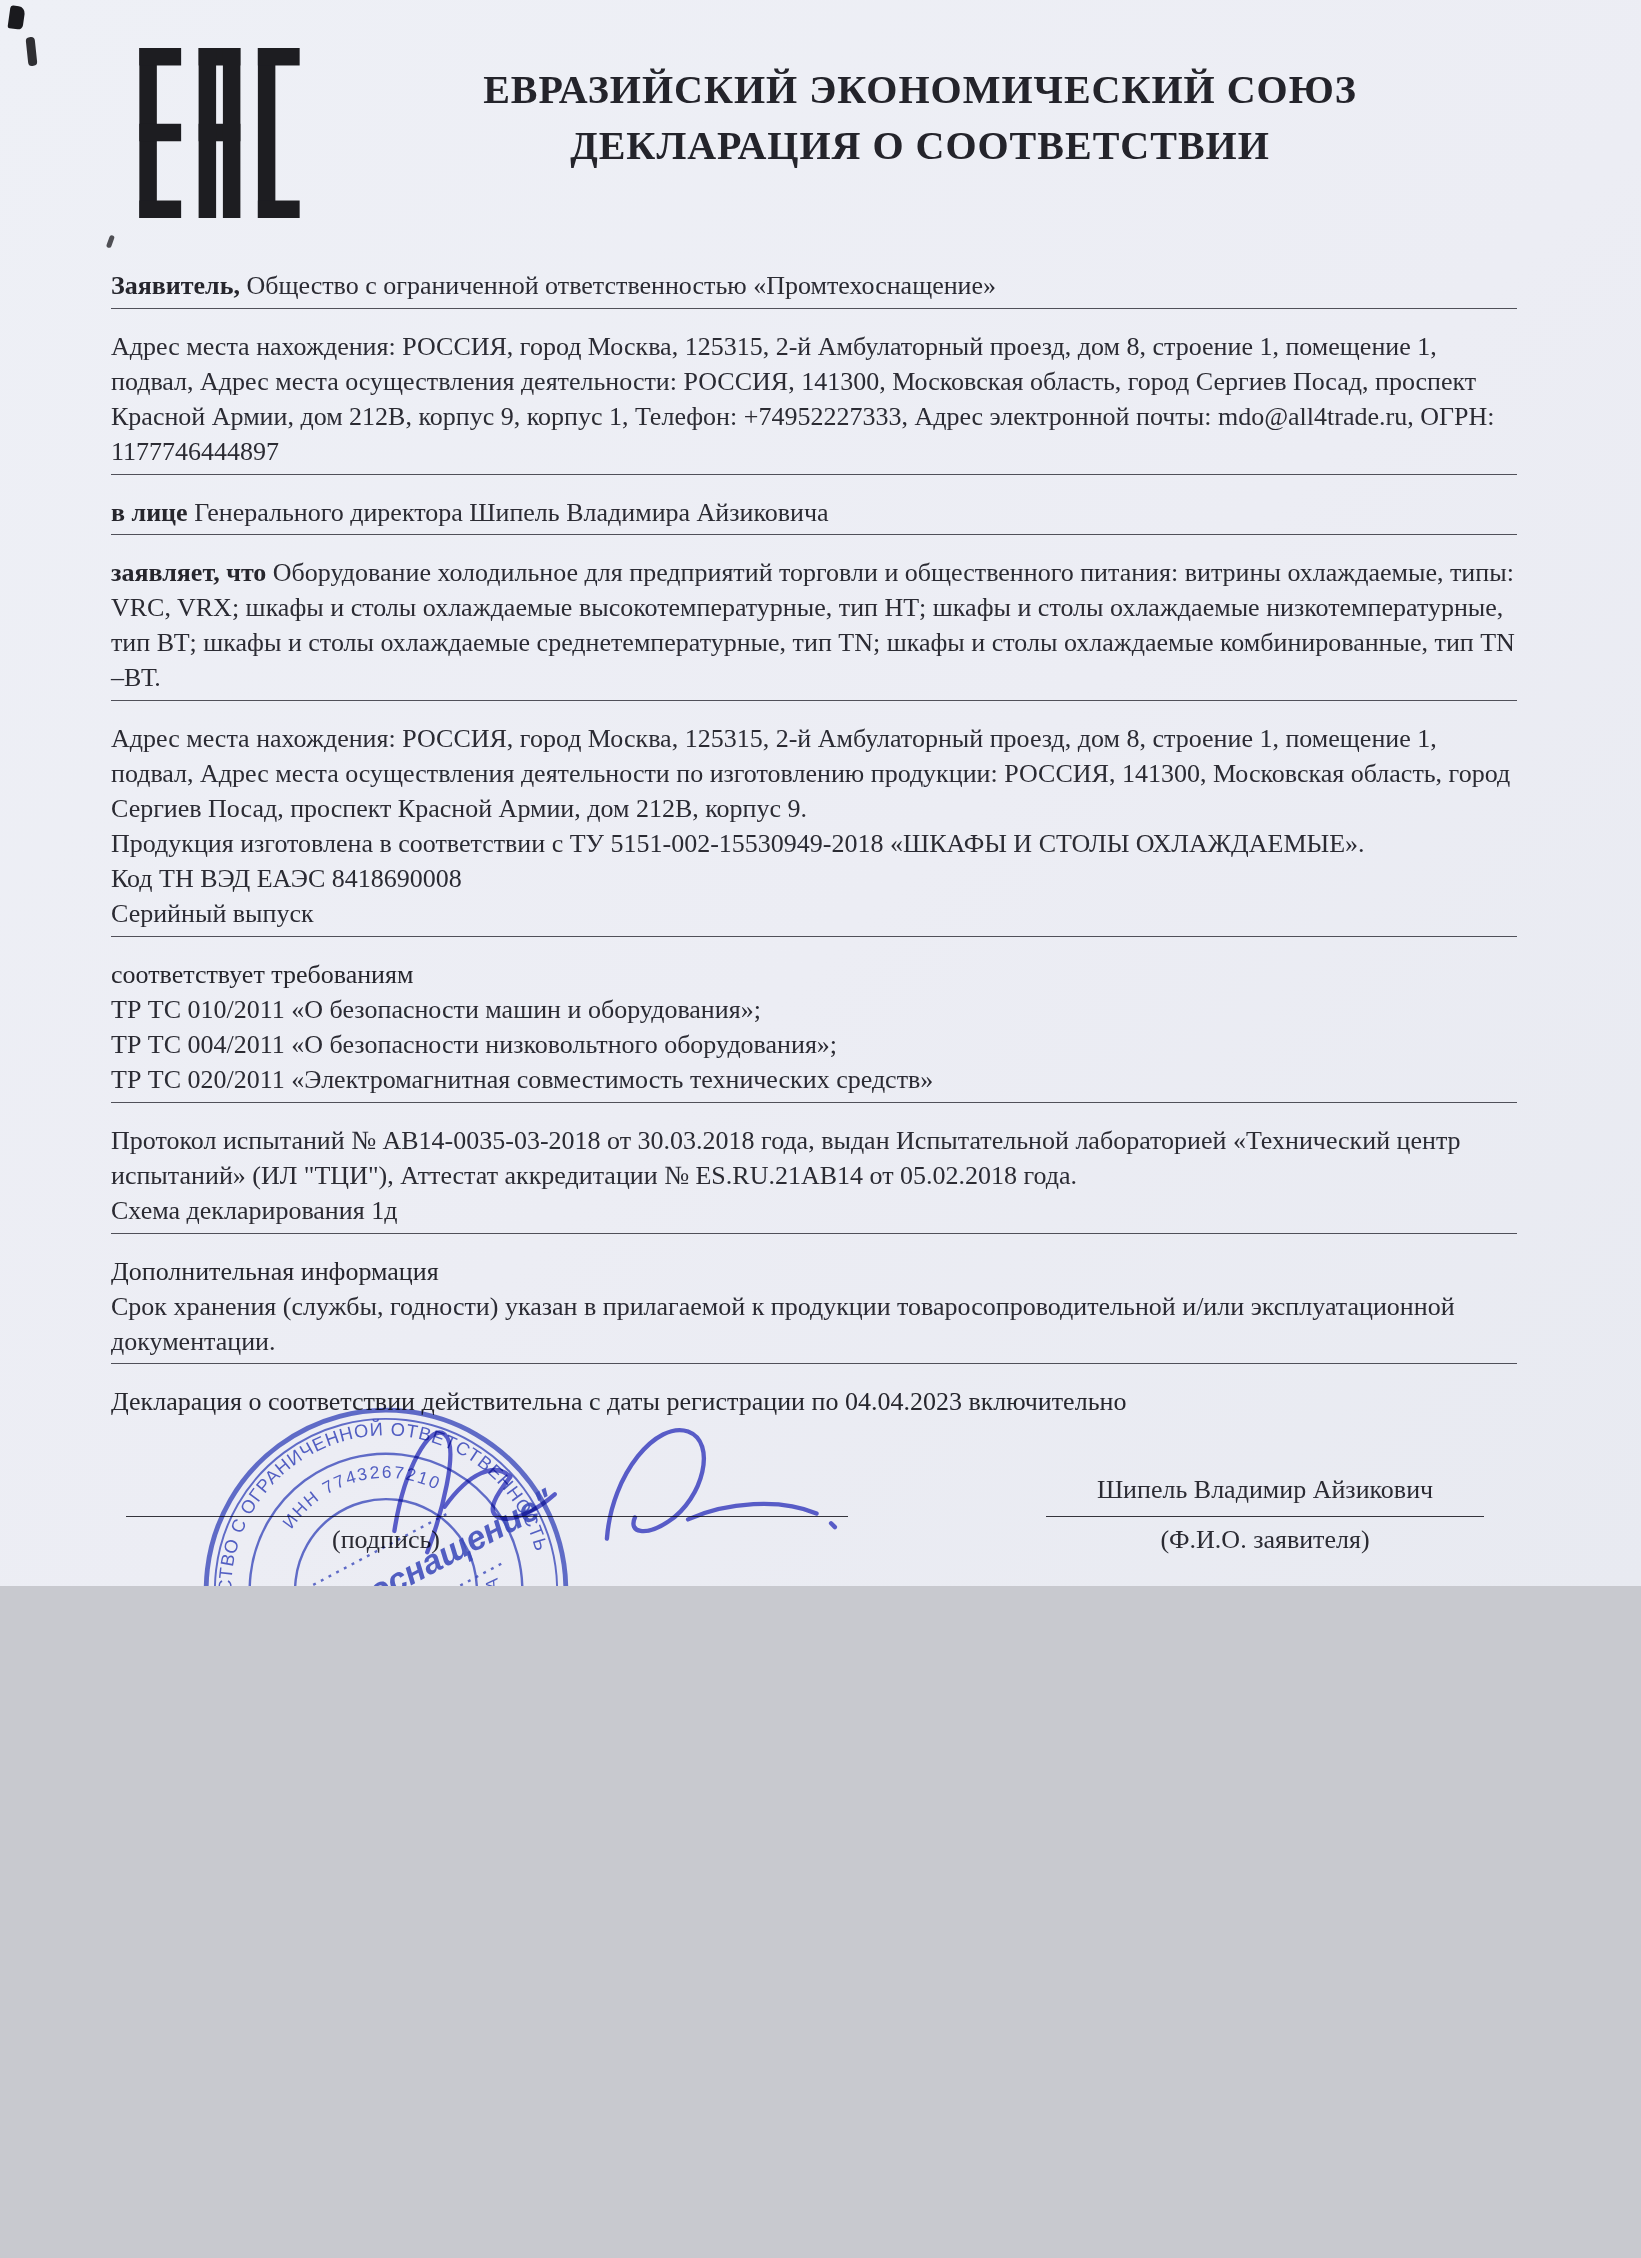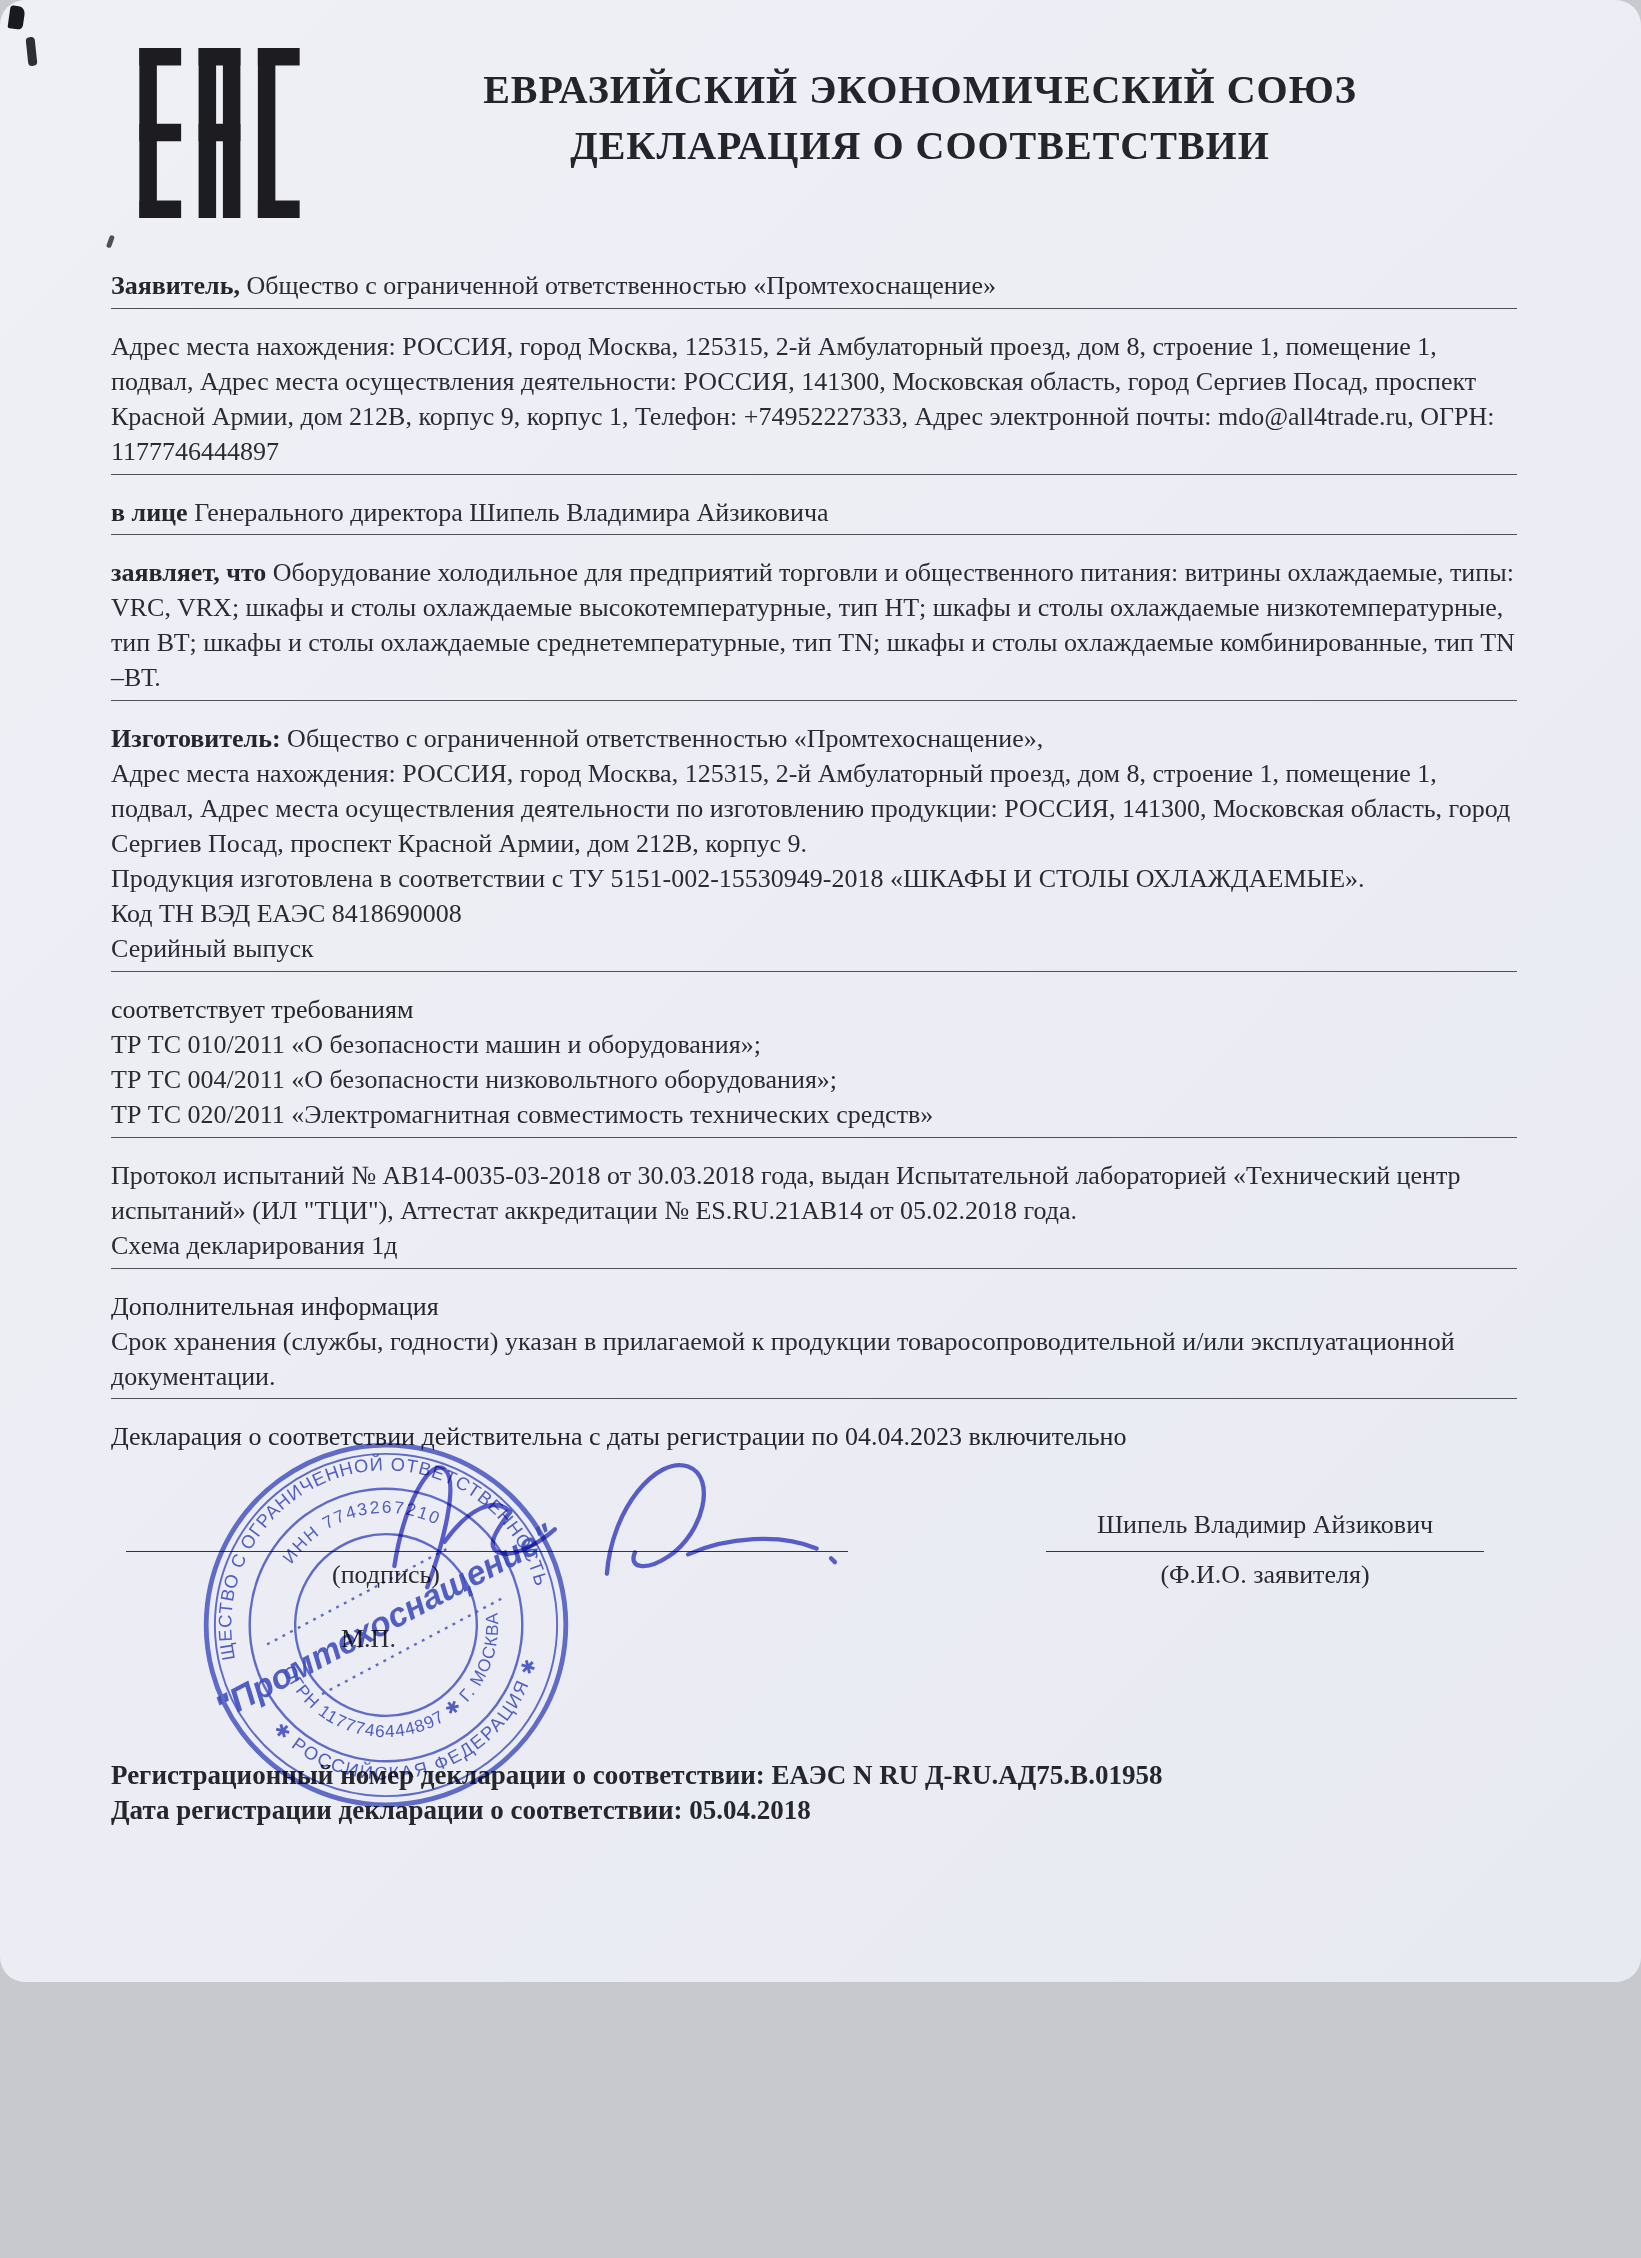--- a/index.html
+++ b/index.html
@@ -1,24 +1,23 @@
 <!DOCTYPE html>
 <html lang="ru"><head>
 <meta charset="utf-8">
 <style>
   html,body{margin:0;padding:0;background:#c8c9cf;}
   .page{
     position:relative;
-    width:1641px;height:1982px;
+    width:1641px;height:1586px;
     margin:0 auto;
     background:linear-gradient(135deg,#eef0f6 0%,#ecedf4 55%,#e8eaf1 100%);
     font-family:"Liberation Serif","DejaVu Serif",serif;
     color:#2b2b33;
     overflow:hidden;
-    border-radius:25px;
   }
   
   .speck{position:absolute;background:#1a1a1e;}
   .speck1{left:8.7px;top:5.8px;width:14.5px;height:23px;border-radius:2.9px 6.8px 4.8px 1.9px;transform:rotate(8deg);}
   .speck2{left:27px;top:37px;width:8.7px;height:29px;border-radius:3.9px;transform:rotate(-6deg);opacity:.9;}
   .speck3{left:108px;top:235px;width:4.8px;height:12.6px;border-radius:2.9px;transform:rotate(20deg);opacity:.75;}
   .speck4{left:71px;top:2128px;width:13.5px;height:3.9px;background:#8a8c96;border-radius:1.9px;opacity:.7;}
   .speck5{left:75px;top:2136px;width:9.7px;height:2.9px;background:#9a9ca6;border-radius:1.9px;opacity:.6;}
 
   .header{display:flex;align-items:flex-start;padding:48px 116px 0 124px;}
@@ -105,22 +104,20 @@
       <p><b>в лице</b>
          <span>Генерального директора Шипель Владимира Айзиковича</span></p>
     </div>
 
     <div class="sec">
       <p><b>заявляет, что</b>
          <span>Оборудование холодильное для предприятий торговли и общественного питания: витрины охлаждаемые, типы: VRC, VRX; шкафы и столы охлаждаемые высокотемпературные, тип НТ; шкафы и столы охлаждаемые низкотемпературные, тип ВТ; шкафы и столы охлаждаемые среднетемпературные, тип TN; шкафы и столы охлаждаемые комбинированные, тип TN –ВТ.</span></p>
     </div>
 
     <div class="sec">
-      <p><b>Изготовитель:</b>
-         <span>Общество с ограниченной ответственностью «Промтехоснащение»,</span></p>
       <p>Адрес места нахождения: РОССИЯ, город Москва, 125315, 2-й Амбулаторный проезд, дом 8, строение 1, помещение 1, подвал, Адрес места осуществления деятельности по изготовлению продукции: РОССИЯ, 141300, Московская область, город Сергиев Посад, проспект Красной Армии, дом 212В, корпус 9.</p>
       <p>Продукция изготовлена в соответствии с ТУ 5151-002-15530949-2018 «ШКАФЫ И СТОЛЫ ОХЛАЖДАЕМЫЕ».</p>
       <p>Код ТН ВЭД ЕАЭС 8418690008</p>
       <p>Серийный выпуск</p>
     </div>
 
     <div class="sec">
       <p class="bold-line">соответствует требованиям</p>
       <p>ТР ТС 010/2011 «О безопасности машин и оборудования»;</p>
       <p>ТР ТС 004/2011 «О безопасности низковольтного оборудования»;</p>

